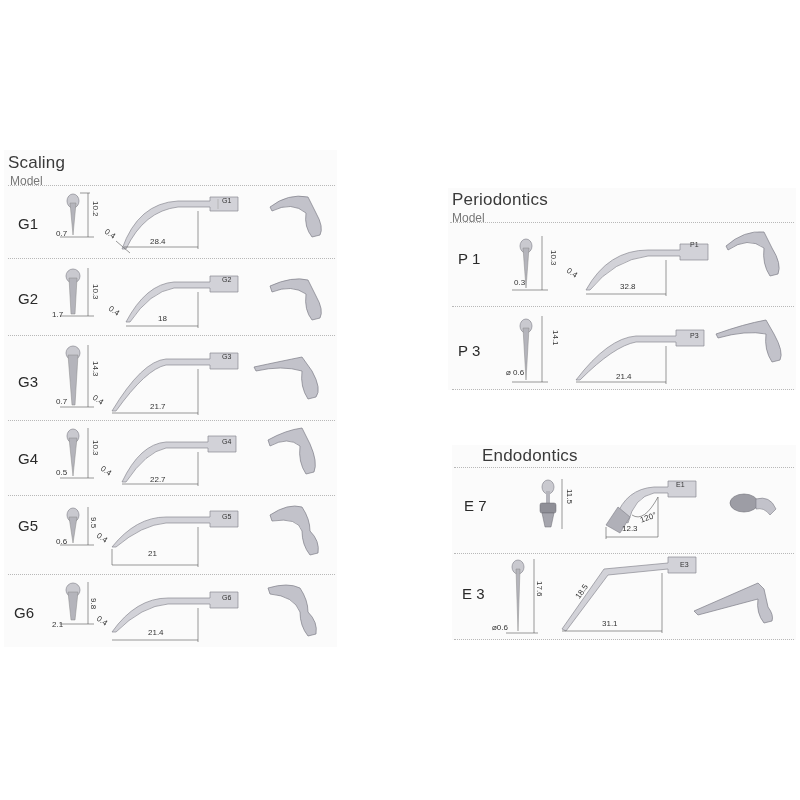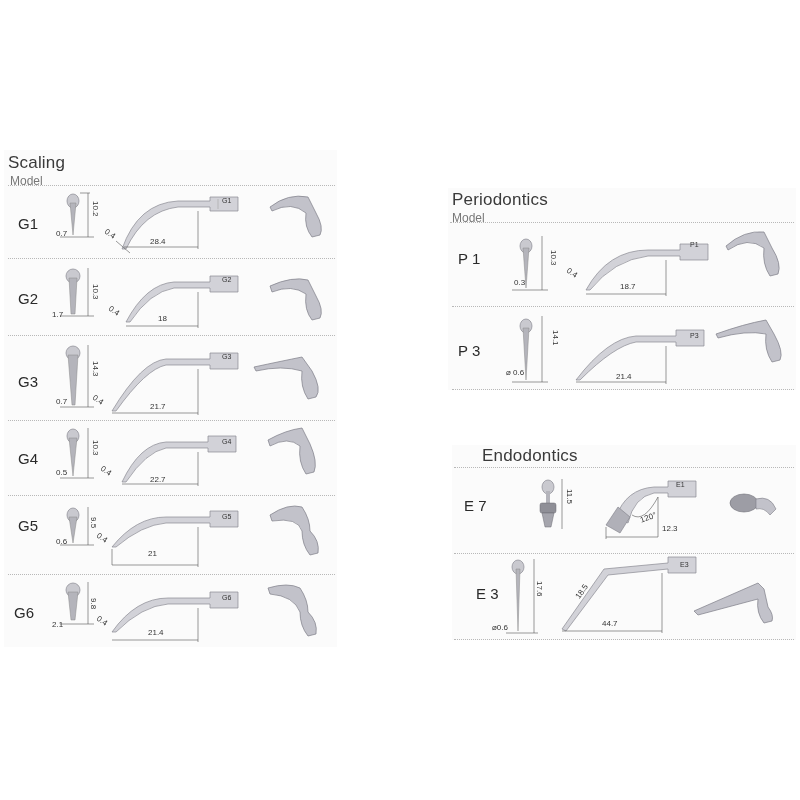--- a/index.html
+++ b/index.html
@@ -187,21 +187,21 @@
   </svg>
   <div class="dim v" style="left:118px;top:28px;">10.3</div>
   <div class="dim" style="left:74px;top:56px;">0.3</div>
   <svg style="left:138px;top:12px;" width="140" height="66">
     <path d="M8 56 Q30 16 70 16 L102 16 L102 10 L130 10 L130 26 L102 26 L102 22 L70 22 Q36 26 12 56 Z" fill="#d2d2d8" stroke="#8a8a92" stroke-width="0.7"></path>
     <line x1="88" y1="26" x2="88" y2="62" stroke="#555" stroke-width="0.6"></line>
     <line x1="8" y1="60" x2="88" y2="60" stroke="#555" stroke-width="0.6"></line>
   </svg>
   <div class="dim" style="left:250px;top:19px;font-size:7px;">P1</div>
   <div class="dim d" style="left:130px;top:44px;">0.4</div>
-  <div class="dim" style="left:180px;top:60px;">18.7</div>
+  <div class="dim" style="left:180px;top:60px;">32.8</div>
   <svg style="left:284px;top:4px;" width="66" height="60">
     <path d="M2 20 Q20 4 40 6 L48 22 Q58 38 54 48 L46 50 Q38 38 40 22 Q24 10 4 24 Z" fill="#c2c2ca" stroke="#7d7d86" stroke-width="0.7"></path>
   </svg>
 </div>
 <div class="sep" style="left:452px;width:342px;top:306px;"></div>
 
 <div class="row" style="left:440px;top:306px;width:360px;height:84px;">
   <div class="model" style="left:18px;top:36px;">P 3</div>
   <svg style="left:70px;top:6px;" width="50" height="76">
     <ellipse cx="16" cy="14" rx="6" ry="7" fill="#c9c9cf" stroke="#8a8a92" stroke-width="0.7"></ellipse>
@@ -241,43 +241,43 @@
   <svg style="left:160px;top:10px;" width="140" height="70">
     <path d="M16 40 Q26 12 54 10 L68 10 L68 4 L96 4 L96 20 L68 20 L68 16 L54 16 Q34 20 28 46 Z" fill="#d2d2d8" stroke="#8a8a92" stroke-width="0.7"></path>
     <path d="M6 48 L18 30 L30 40 L20 56 Z" fill="#b0b0b8" stroke="#7d7d86" stroke-width="0.6"></path>
     <path d="M32 38 Q44 46 58 20" fill="none" stroke="#555" stroke-width="0.6"></path>
     <line x1="58" y1="20" x2="58" y2="60" stroke="#555" stroke-width="0.6"></line>
     <line x1="6" y1="50" x2="6" y2="62" stroke="#555" stroke-width="0.6"></line>
     <line x1="6" y1="60" x2="58" y2="60" stroke="#555" stroke-width="0.6"></line>
   </svg>
   <div class="dim" style="left:236px;top:14px;font-size:7px;">E1</div>
   <div class="dim" style="left:200px;top:46px;transform:rotate(-20deg);">120°</div>
-  <div class="dim" style="left:182px;top:57px;margin-left:40px;">12.3</div>
+  <div class="dim" style="left:182px;top:57px;">12.3</div>
   <svg style="left:286px;top:20px;" width="60" height="40">
     <ellipse cx="18" cy="16" rx="14" ry="9" fill="#9d9da5" stroke="#6b6b73" stroke-width="0.6"></ellipse>
     <path d="M30 12 Q44 8 50 22 L44 28 Q38 20 30 22 Z" fill="#c2c2ca" stroke="#7d7d86" stroke-width="0.6"></path>
   </svg>
 </div>
 <div class="sep" style="left:454px;width:340px;top:553px;"></div>
 
 <div class="row" style="left:440px;top:553px;width:360px;height:86px;">
-  <div class="model" style="left:36px;top:32px;text-align:center;">E 3</div>
+  <div class="model" style="left:22px;top:32px;text-align:center;">E 3</div>
   <svg style="left:66px;top:4px;" width="40" height="80">
     <ellipse cx="12" cy="10" rx="6" ry="7" fill="#c9c9cf" stroke="#8a8a92" stroke-width="0.7"></ellipse>
     <path d="M10 12 L12 74 L14 12 Z" fill="#b4b4bb" stroke="#888" stroke-width="0.5"></path>
     <line x1="28" y1="2" x2="28" y2="76" stroke="#555" stroke-width="0.6"></line>
     <line x1="0" y1="76" x2="32" y2="76" stroke="#555" stroke-width="0.6"></line>
   </svg>
   <div class="dim v" style="left:104px;top:28px;">17.6</div>
   <div class="dim" style="left:52px;top:70px;">⌀0.6</div>
   <svg style="left:118px;top:0px;" width="160" height="84">
     <path d="M4 76 L46 16 L110 10 L110 4 L138 4 L138 20 L110 20 L110 16 L50 22 L8 78 Z" fill="#d2d2d8" stroke="#8a8a92" stroke-width="0.7"></path>
     <line x1="104" y1="20" x2="104" y2="80" stroke="#555" stroke-width="0.6"></line>
     <line x1="4" y1="78" x2="104" y2="78" stroke="#555" stroke-width="0.6"></line>
   </svg>
   <div class="dim" style="left:240px;top:8px;font-size:7px;">E3</div>
   <div class="dim" style="left:134px;top:34px;transform:rotate(-55deg);">18.5</div>
-  <div class="dim" style="left:162px;top:66px;">44.7</div>
+  <div class="dim" style="left:162px;top:66px;">31.1</div>
   <svg style="left:252px;top:16px;" width="100" height="56">
     <path d="M2 42 L66 14 L72 20 L76 38 Q82 46 80 52 L72 54 Q64 44 66 30 L6 46 Z" fill="#c2c2ca" stroke="#7d7d86" stroke-width="0.7"></path>
   </svg>
 </div>
 <div class="sep" style="left:454px;width:340px;top:639px;"></div>
 
 </body></html>

